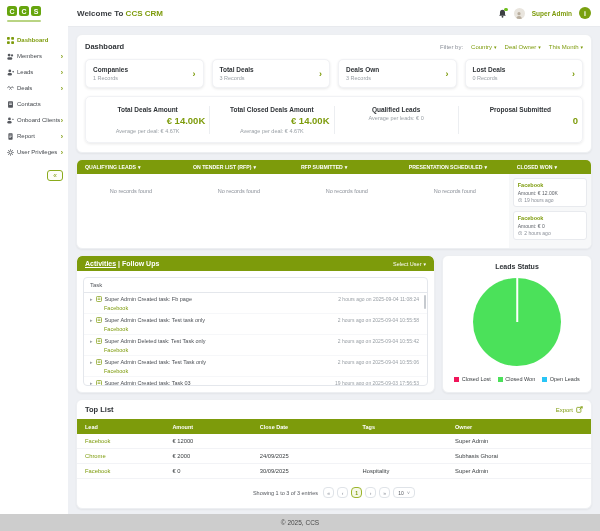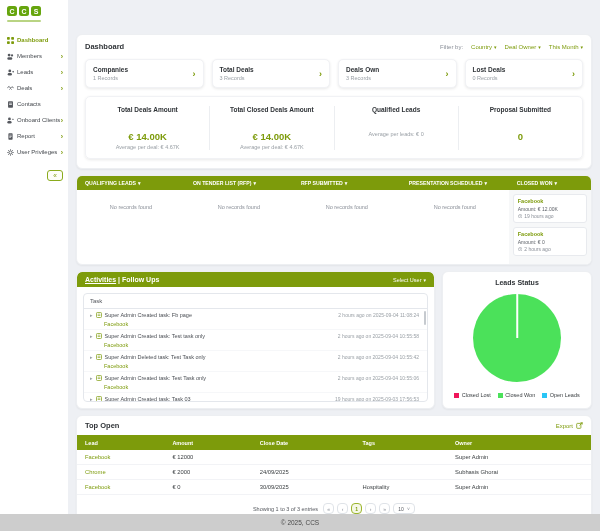--- a/index.html
+++ b/index.html
@@ -57,21 +57,21 @@
   .stat-card { flex:1; border:1px solid #f1f2f5; border-radius:5px; box-shadow:0 1px 3px rgba(0,0,0,.09);
     padding:6px 7px; display:flex; justify-content:space-between; align-items:center; background:#fff; cursor:pointer; }
   .stat-title { font-size:6.5px; font-weight:bold; color:#2f3337; }
   .stat-sub { font-size:5.5px; color:#9aa0a6; margin-top:2px; }
   .stat-chevron { color:#7d9b0b; font-size:9px; font-weight:bold; }
   .summary-card { display:flex; border:1px solid #f1f2f5; border-radius:5px; box-shadow:0 1px 3px rgba(0,0,0,.09);
     margin-top:8px; padding:9px 0 8px; }
   .summary-col { flex:1; text-align:center; border-right:1px solid #eceef1; padding:0 4px; }
   .summary-col:last-child { border-right:none; }
   .summary-title { font-size:6.5px; font-weight:bold; color:#2f3337; }
-  .summary-value { font-size:9.5px; font-weight:bold; color:#7d9b0b; margin-top:18px; }
+  .summary-value { font-size:9.5px; font-weight:bold; color:#7d9b0b; margin-top:2px;text-align:right; }
   .summary-note { font-size:5.5px; color:#9aa0a6; margin-top:2px; }
 
   
   .qual-panel { margin-top:6px; overflow:hidden; }
   .qual-title { padding:5px 8px; }
   .qual-header { display:flex; background:#7d9b0b; color:#fff; font-size:5.2px; font-weight:bold;
     text-transform:uppercase; padding:4px 0; }
   .qual-header .col { padding:0 8px; display:flex; align-items:center; gap:2px; }
   .qcol { width:21%; }
   .qcol-last { width:16%; }
@@ -230,20 +230,42 @@
               <path d="M5 0.5 V2 M5 8 V9.5 M0.5 5 H2 M8 5 H9.5 M1.8 1.8 L2.9 2.9 M7.1 7.1 L8.2 8.2 M8.2 1.8 L7.1 2.9 M2.9 7.1 L1.8 8.2"></path>
             </svg>
         </span>
         <span>User Privileges</span>
         <span class="nav-chevron">›</span>
       </div>
     </div>
     <div class="collapse-btn">«</div>
   </div>
 
+  <div class="topbar">
+    <div class="welcome">
+      <span>Welcome To </span><span class="brand">CCS CRM</span>
+    </div>
+    <div class="top-right">
+      <span class="bell">
+        <svg viewBox="0 0 10 10">
+            <path d="M5 0.8 C3.2 0.8 2.2 2.2 2.2 4 L2.2 6.2 L1.3 7.4 L8.7 7.4 L7.8 6.2 L7.8 4 C7.8 2.2 6.8 0.8 5 0.8 Z" fill="#3c4043"></path>
+            <circle cx="5" cy="8.6" r="1" fill="#3c4043"></circle>
+          </svg>
+        <span class="dot"></span>
+      </span>
+      <span class="avatar">
+        <svg viewBox="0 0 10 10">
+            <circle cx="5" cy="3.4" r="2" fill="#b9ae9e"></circle>
+            <path d="M1.5 10 C1.5 7.4 3 6.2 5 6.2 C7 6.2 8.5 7.4 8.5 10 Z" fill="#b9ae9e"></path>
+          </svg>
+      </span>
+      <span class="user-name">Super Admin</span>
+      <span class="info-btn">i</span>
+    </div>
+  </div>
 
   <div class="content">
 
     <div class="panel dash-panel">
       <div class="dash-head">
         <div class="panel-title">Dashboard</div>
         <div class="filters">
           <span class="filter-label">Filter by:</span>
           <span class="filter-dd">
             <span>Country</span>
@@ -486,21 +508,21 @@
           <span class="legend-item">
             <span class="legend-swatch" style="background: rgb(41, 197, 246);"></span>
             <span>Open Leads</span>
           </span>
         </div>
       </div>
     </div>
 
     <div class="panel deals-panel">
       <div class="deals-head">
-        <div class="panel-title">Top Open</div>
+        <div class="panel-title">Top List</div>
         <div class="export-link">
           <span>Export</span>
           <svg viewBox="0 0 10 10">
               <rect x="1" y="2" width="6" height="7" rx="1" fill="none" stroke="#7d9b0b" stroke-width="1.1"></rect>
               <path d="M5 5 L9 1 M9 1 H6.4 M9 1 V3.6" stroke="#7d9b0b" stroke-width="1.1" fill="none"></path>
             </svg>
         </div>
       </div>
       <div class="deals-header">
         <div class="col dcol0">Lead</div>

